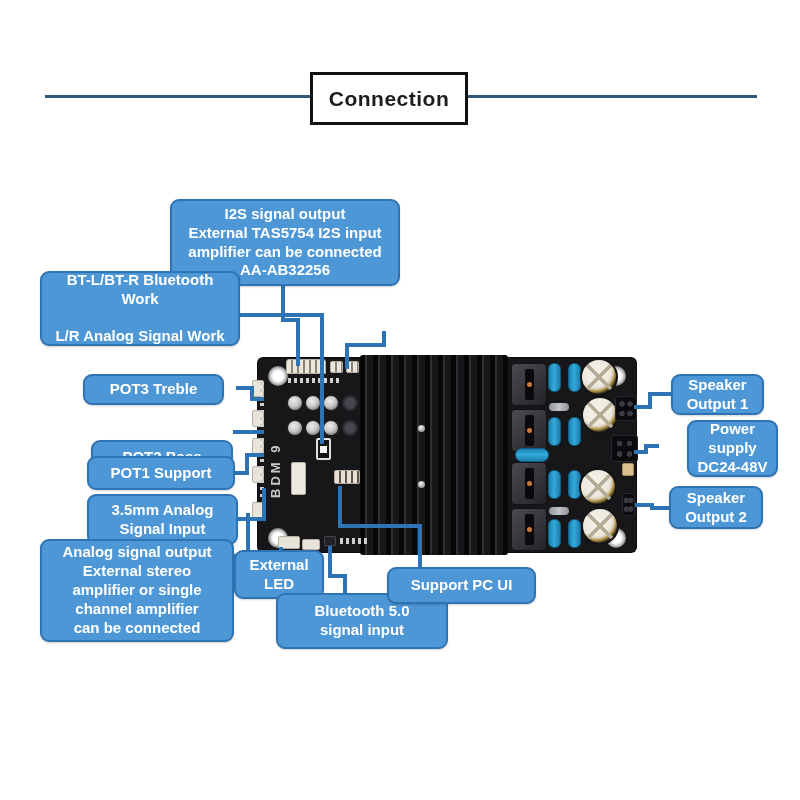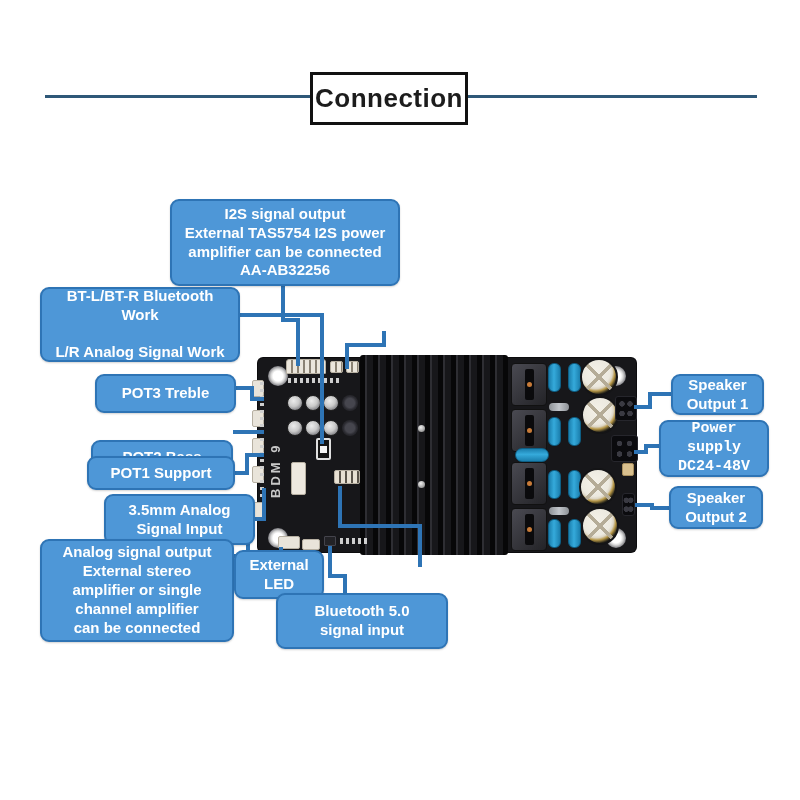--- a/index.html
+++ b/index.html
@@ -8,40 +8,40 @@
     --film_cap:#35aadb; --cap_top:#ece9df; --cap_gold:#b49545;
   }
   html,body{margin:0;padding:0;background:#ffffff;}
   body{width:800px;height:800px;font-family:"Liberation Sans",sans-serif;}
   #stage{position:relative;width:800px;height:800px;overflow:hidden;background:#ffffff;}
 
   
   #title-rule{position:absolute;left:45px;top:95px;width:712px;height:3px;background:var(--title_rule);}
   #title-box{position:absolute;left:310px;top:72px;width:152px;height:47px;background:#ffffff;
     border:3px solid var(--title_border);display:flex;align-items:center;justify-content:center;z-index:5;}
-  #title-box span{font-size:26px;font-weight:700;color:#1c1c1c;letter-spacing:0.5px;}
+  #title-box span{font-size:21px;font-weight:700;color:#1c1c1c;letter-spacing:0.5px;}
 
   
   .callout{position:absolute;z-index:4;background:var(--label_fill);border:2px solid var(--label_border);
     border-radius:9px;color:#fff;font-weight:700;font-size:15px;line-height:1.26;text-align:center;
     display:flex;align-items:center;justify-content:center;white-space:pre-line;box-sizing:border-box;
     padding:2px 4px;box-shadow:0 1px 2px rgba(0,0,0,.18);}
   #co-i2s{left:170px;top:199px;width:230px;height:87px;}
-  #co-btwork{left:40px;top:287px;width:200px;height:75px;}
+  #co-btwork{left:40px;top:271px;width:200px;height:75px;}
   #co-btcancel{left:368px;top:284px;width:126px;height:47px;}
-  #co-pot3{left:95px;top:374px;width:141px;height:39px;}
+  #co-pot3{left:83px;top:374px;width:141px;height:31px;}
   #co-pot2{left:91px;top:416px;width:142px;height:34px;margin-top:24px;}
   #co-pot1{left:87px;top:456px;width:148px;height:34px;}
-  #co-analogin{left:87px;top:494px;width:151px;height:51px;margin-left:17px;}
+  #co-analogin{left:87px;top:494px;width:151px;height:51px;}
   #co-analogout{left:40px;top:539px;width:194px;height:103px;}
   #co-extled{left:234px;top:550px;width:90px;height:49px;}
   #co-bt5{left:276px;top:593px;width:172px;height:56px;}
   #co-pcui{left:387px;top:567px;width:149px;height:37px;}
   #co-spk1{left:671px;top:374px;width:93px;height:41px;}
-  #co-power{left:659px;top:420px;width:110px;height:57px;font-family:Liberation Mono, monospace;}
+  #co-power{left:687px;top:420px;width:91px;height:57px;}
   #co-spk2{left:669px;top:486px;width:94px;height:43px;}
 
   
   #wires{position:absolute;left:0;top:0;z-index:3;}
   .wire{stroke:var(--wire);stroke-width:4;fill:none;}
 
   
   #board{position:absolute;left:258px;top:358px;width:378px;height:194px;background:var(--pcb);
     border-radius:5px;z-index:1;box-shadow:0 0 0 1px #0c0c0e;}
   #board *{position:absolute;box-sizing:border-box;}
@@ -185,40 +185,41 @@
     <polyline class="wire" points="219,556 248,556 248,513"></polyline>
     <polyline class="wire" points="262,565 262,557 281,557 281,547"></polyline>
     <polyline class="wire" points="330,546 330,576 345,576 345,593"></polyline>
     <polyline class="wire" points="340,486 340,526 420,526 420,567"></polyline>
     <polyline class="wire" points="634,407 650,407 650,394 671,394"></polyline>
     <polyline class="wire" points="634,452 646,452 646,446 659,446"></polyline>
     <polyline class="wire" points="635,505 652,505 652,508 669,508"></polyline>
   </svg>
 
   <div class="callout" id="co-i2s">I2S signal output
-External TAS5754 I2S power
+External TAS5754 I2S input
 amplifier can be connected
 AA-AB32256</div>
   <div class="callout" id="co-btwork">BT-L/BT-R Bluetooth Work
 
 L/R Analog Signal Work</div>
   <div class="callout" id="co-pot3">POT3  Treble</div>
   <div class="callout" id="co-pot2">POT2  Bass</div>
   <div class="callout" id="co-pot1">POT1 Support</div>
   <div class="callout" id="co-analogin">3.5mm Analog
 Signal Input</div>
   <div class="callout" id="co-analogout">Analog signal output
 External stereo
 amplifier or single
 channel amplifier
 can be connected</div>
   <div class="callout" id="co-extled">External
 LED</div>
   <div class="callout" id="co-bt5">Bluetooth 5.0
 signal input</div>
+  <div class="callout" id="co-pcui">Support PC UI</div>
   <div class="callout" id="co-spk1">Speaker
 Output 1</div>
   <div class="callout" id="co-power">Power
 supply
 DC24-48V</div>
   <div class="callout" id="co-spk2">Speaker
 Output 2</div>
 
 </div>
 

